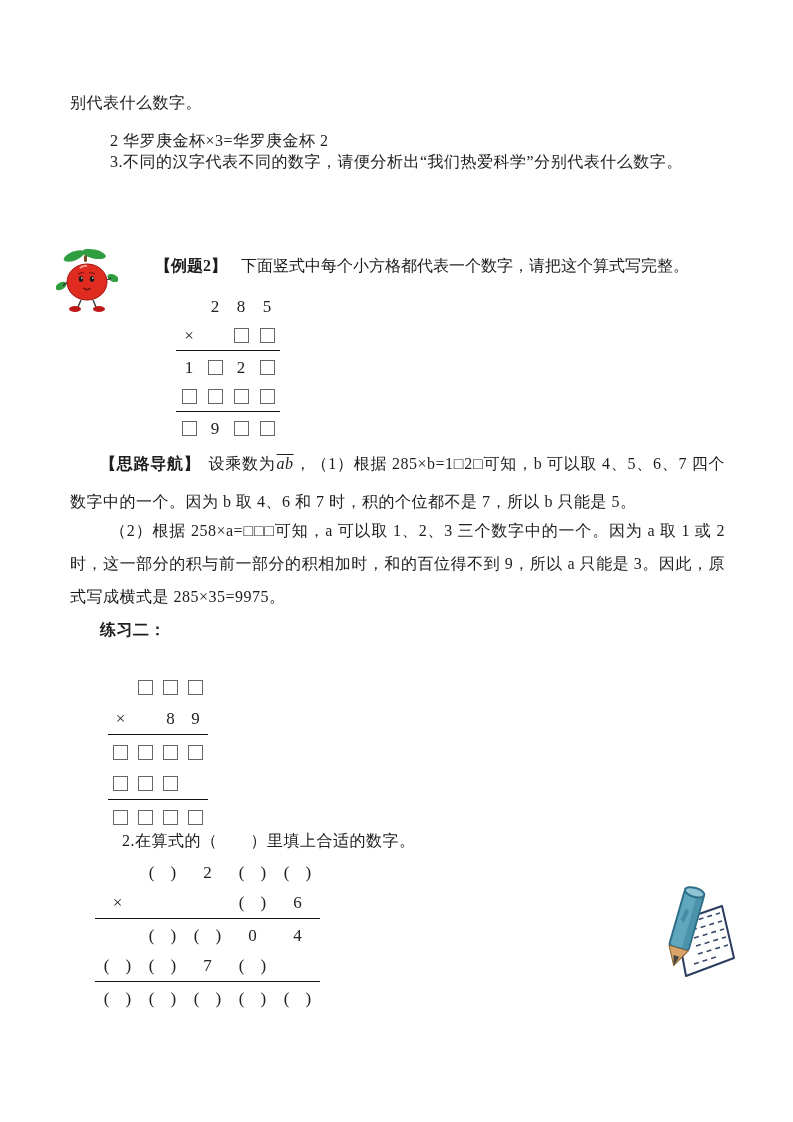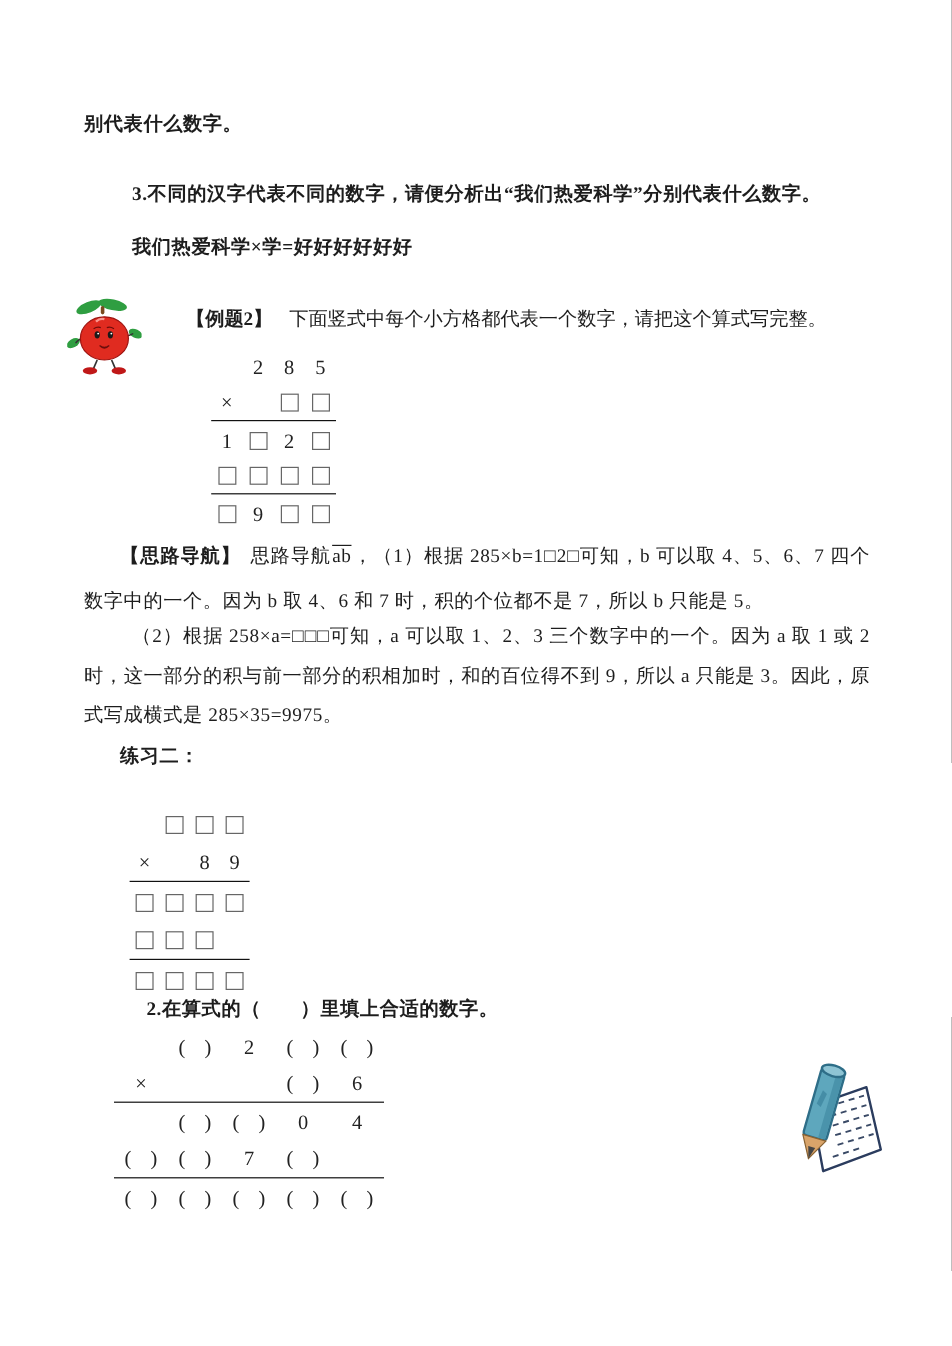--- a/index.html
+++ b/index.html
@@ -7,26 +7,26 @@
     position:relative;
     width:793px;height:1122px;
     margin:0 auto;
     background:#ffffff;
     font-family:"Liberation Serif","DejaVu Serif",serif;
     color:#1d1d1d;
     font-size:16px;
     overflow:hidden;
   }
   .abs{position:absolute;}
-  .line{white-space:nowrap;letter-spacing:0.5px;font-weight:bold;}
+  .line{white-space:nowrap;letter-spacing:0.5px;}
   .bold{font-weight:bold;}
   .para{text-align:justify;letter-spacing:0.5px;}
   .label-gap{margin-right:14px;}
   .label-gap-sm{margin-right:8px;}
-  .ab{text-decoration:overline;font-family:"Liberation Serif",serif;padding:0 1px;}
+  .ab{text-decoration:overline;font-style:italic;font-family:"Liberation Serif",serif;padding:0 1px;}
 
   
   .vgrid{position:absolute;}
   .vrow{display:flex;align-items:center;}
   .vrow.underline{border-bottom:1.6px solid #111;}
   .vgrid-1 .vrow{height:29px;}
   .vgrid-2 .vrow{height:31px;}
   .vgrid-3 .vrow{height:30px;}
   .vrow.underline{margin-bottom:2px;}
   .cell{display:inline-flex;justify-content:center;align-items:center;
@@ -39,22 +39,22 @@
   .pgap{display:inline-block;width:16px;}
 
   .icon-wrap svg{display:block;}
 </style>
 </head>
 <body>
 
 <div class="page">
 
   <div class="abs line" style="left:70px;top:93px;">别代表什么数字。</div>
+  <div class="abs line" style="left:110px;top:131px;">2 华罗庚金杯×3=华罗庚金杯 2</div>
   <div class="abs line" style="left:110px;top:152px;">3.不同的汉字代表不同的数字，请便分析出“我们热爱科学”分别代表什么数字。</div>
-  <div class="abs line" style="left:110px;top:196px;">我们热爱科学×学=好好好好好好</div>
 
   <div class="abs icon-wrap" style="left:56px;top:246px;">
     <svg width="62" height="68" viewBox="0 0 62 68">
 
       <ellipse cx="18" cy="10" rx="11" ry="4.5" fill="#2f9e41" transform="rotate(-22 18 10)"></ellipse>
       <ellipse cx="38" cy="8" rx="12" ry="4.5" fill="#2f9e41" transform="rotate(12 38 8)"></ellipse>
       <rect x="28" y="9" width="3" height="7" rx="1.5" fill="#7a4a1e"></rect>
 
       <ellipse cx="5" cy="40" rx="6" ry="3.5" fill="#2f9e41" transform="rotate(-30 5 40)"></ellipse>
       <ellipse cx="57" cy="32" rx="6" ry="3.5" fill="#2f9e41" transform="rotate(25 57 32)"></ellipse>
@@ -134,21 +134,21 @@
         <span class="cell">
           <span class="box"></span>
         </span>
         <span class="cell">
           <span class="box"></span>
         </span>
       </div>
     </div>
 
   <div class="abs para" style="left:70px;top:445px;width:655px;line-height:38px;text-indent:30px;">
-    <span class="bold label-gap-sm">【思路导航】</span><span>思路导航</span><span class="ab">ab</span><span>，（1）根据 285×b=1□2□可知，b 可以取 4、5、6、7 四个数字中的一个。因为 b 取 4、6 和 7 时，积的个位都不是 7，所以 b 只能是 5。</span>
+    <span class="bold label-gap-sm">【思路导航】</span><span>设乘数为</span><span class="ab">ab</span><span>，（1）根据 285×b=1□2□可知，b 可以取 4、5、6、7 四个数字中的一个。因为 b 取 4、6 和 7 时，积的个位都不是 7，所以 b 只能是 5。</span>
   </div>
 
   <div class="abs para" style="left:70px;top:514px;width:655px;line-height:33px;text-indent:40px;">（2）根据 258×a=□□□可知，a 可以取 1、2、3 三个数字中的一个。因为 a 取 1 或 2 时，这一部分的积与前一部分的积相加时，和的百位得不到 9，所以 a 只能是 3。因此，原式写成横式是 285×35=9975。</div>
 
   <div class="abs line bold" style="left:100px;top:620px;">练习二：</div>
 
   <div class="vgrid vgrid-2" style="left:108px;top:672px;">
       <div class="vrow">
         <span class="cell"></span>
         <span class="cell">

